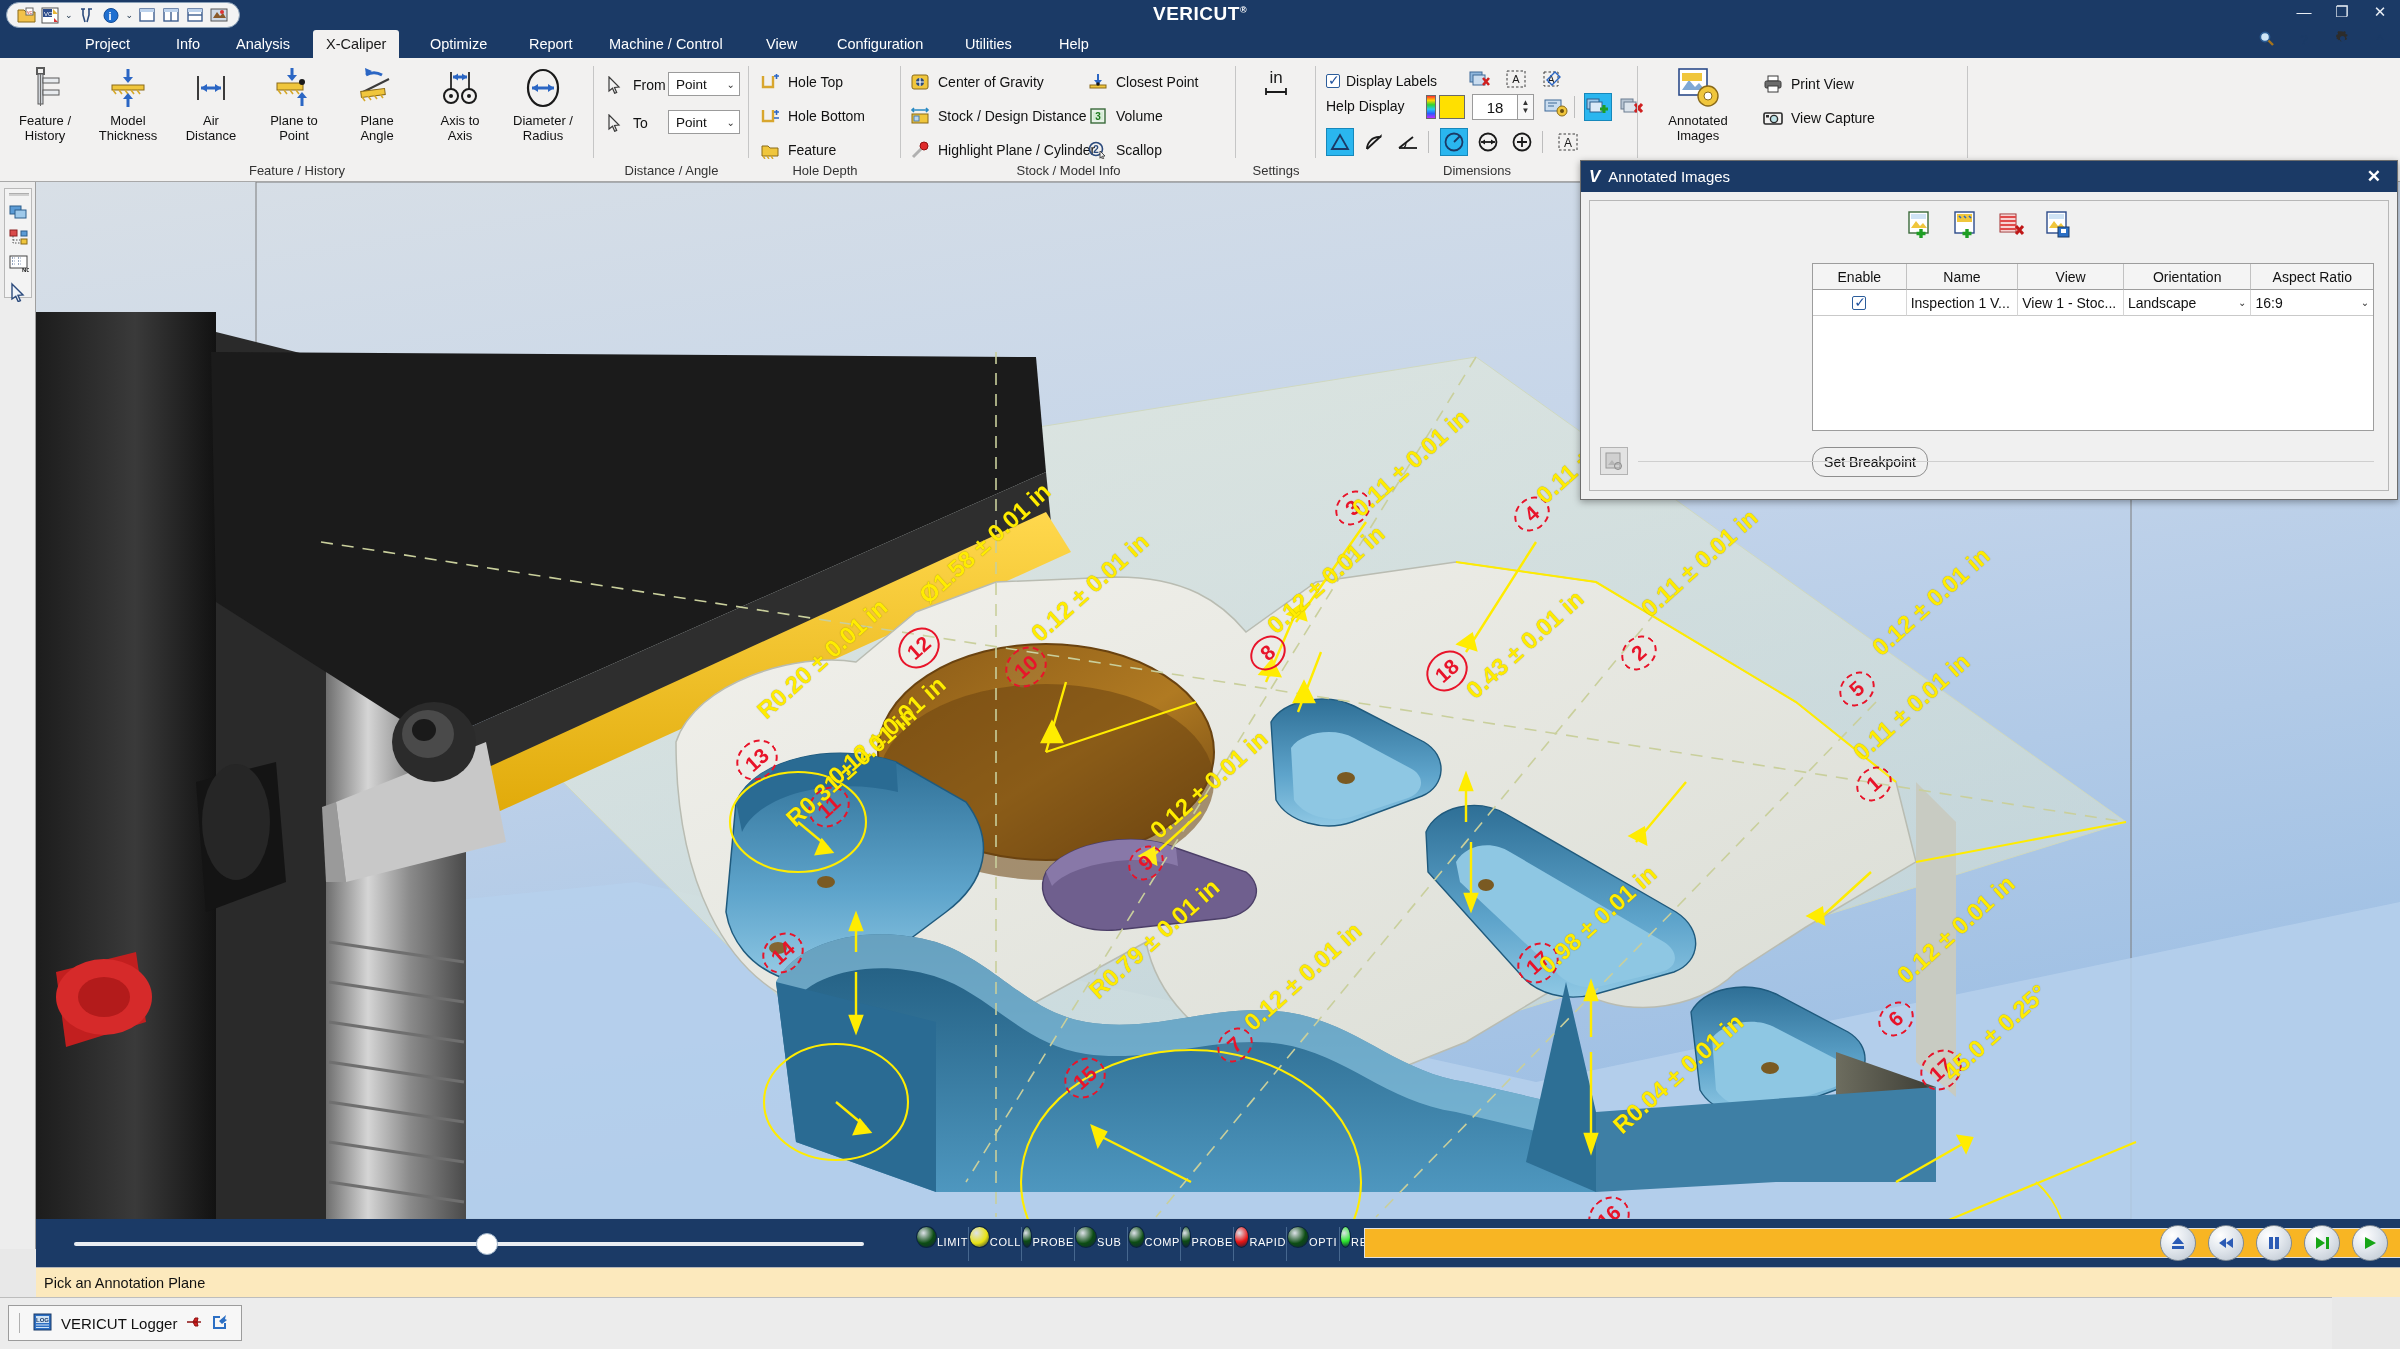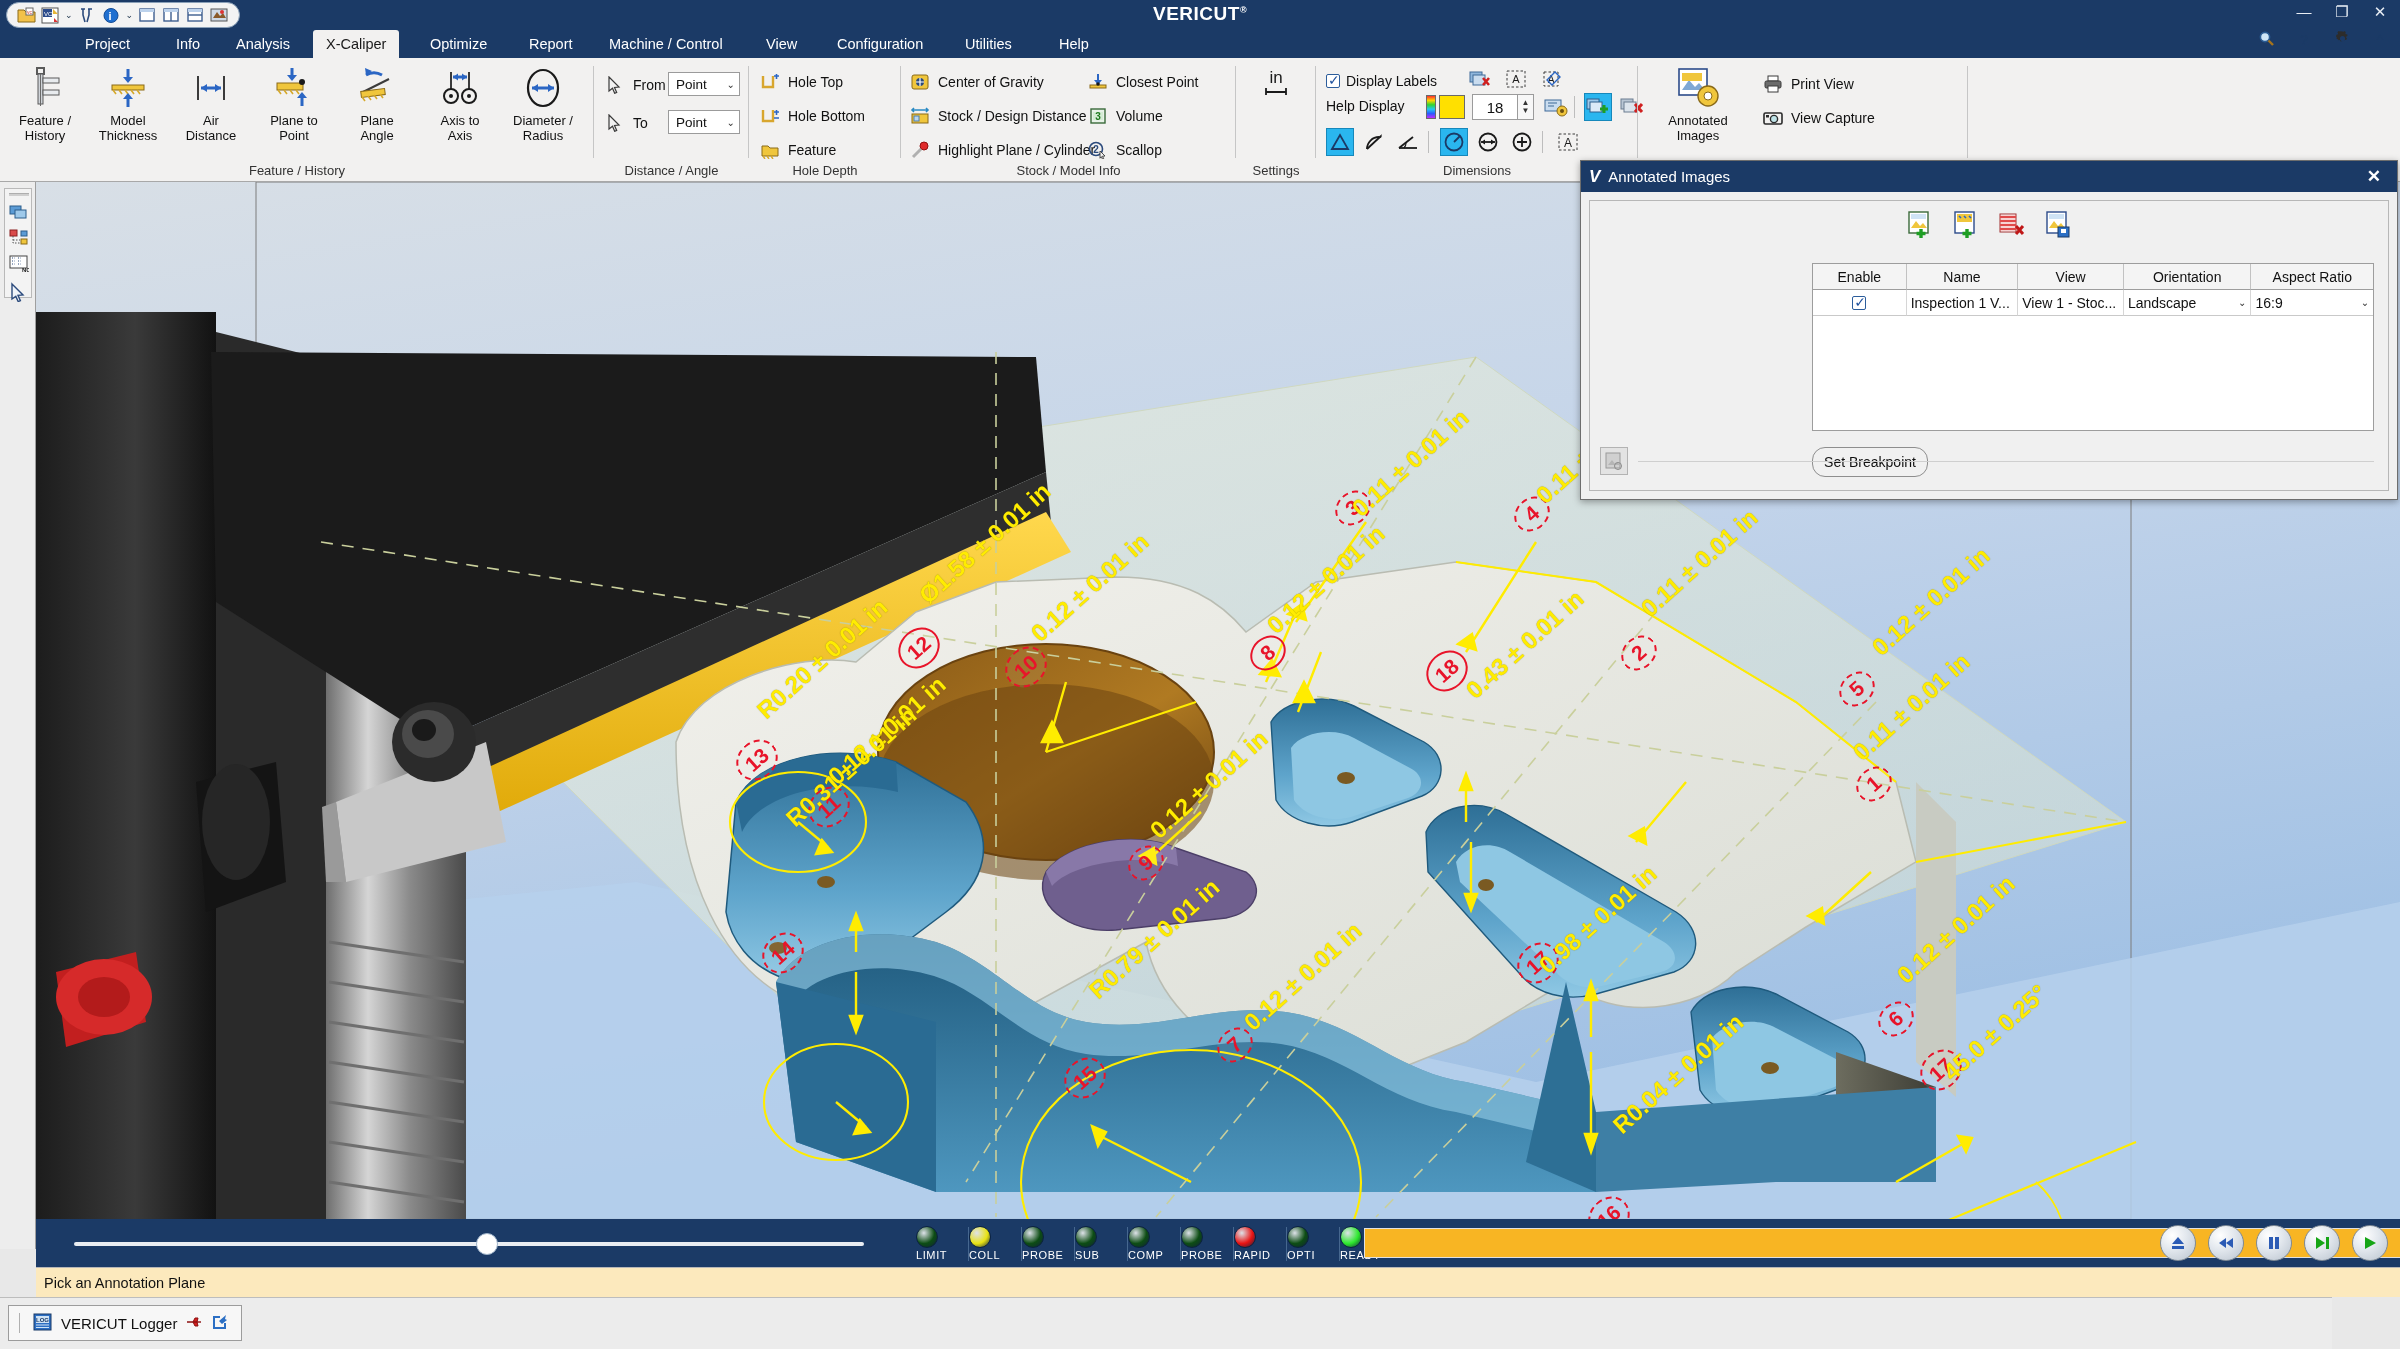--- a/index.html
+++ b/index.html
@@ -145,21 +145,21 @@
 
   
   .sliderbar{
     position:absolute; left:36px; top:1219px; width:2364px; height:48px;
     background:#1b3a66;
   }
   .sldtrack{ position:absolute; left:38px; top:23px; width:790px; height:4px; background:#e9edf2; border-radius:2px;}
   .sldthumb{ position:absolute; left:440px; top:14px; width:22px;height:22px; border-radius:50%;
              background:#fff; border:1px solid #9fb3c9; cursor:pointer;}
   .leds{ position:absolute; left:880px; top:4px; display:flex; align-items:flex-start; gap:0px;}
-  .led{ width:52px; display:flex; flex-direction:column; align-items:flex-start; }
+  .led{ width:52px; display:flex; flex-direction:row; align-items:flex-end; }
   .led .bulb{ width:22px;height:22px;border-radius:50%; border:1px solid #0b2240; margin-top:3px;}
   .led .lbl{ font-size:11px; color:#fff; letter-spacing:.6px; margin-top:1px;}
   .ledsep{ width:1px; height:34px; background:#46678f; margin-top:4px; }
   .progwrap{ position:absolute; left:1328px; top:9px; width:1140px; height:30px;
              background:#f8b523; border:1px solid #e0e0e0; }
   .pbtns{ position:absolute; right:12px; top:6px; display:flex; gap:12px;}
   .pbtn{ width:36px;height:36px;border-radius:50%;
          background:radial-gradient(circle at 33% 28%, #ffffff 0%, #e3e8ee 42%, #b9c3ce 100%);
          border:1px solid #7f8a96; display:flex;align-items:center;justify-content:center; cursor:pointer;}
 

